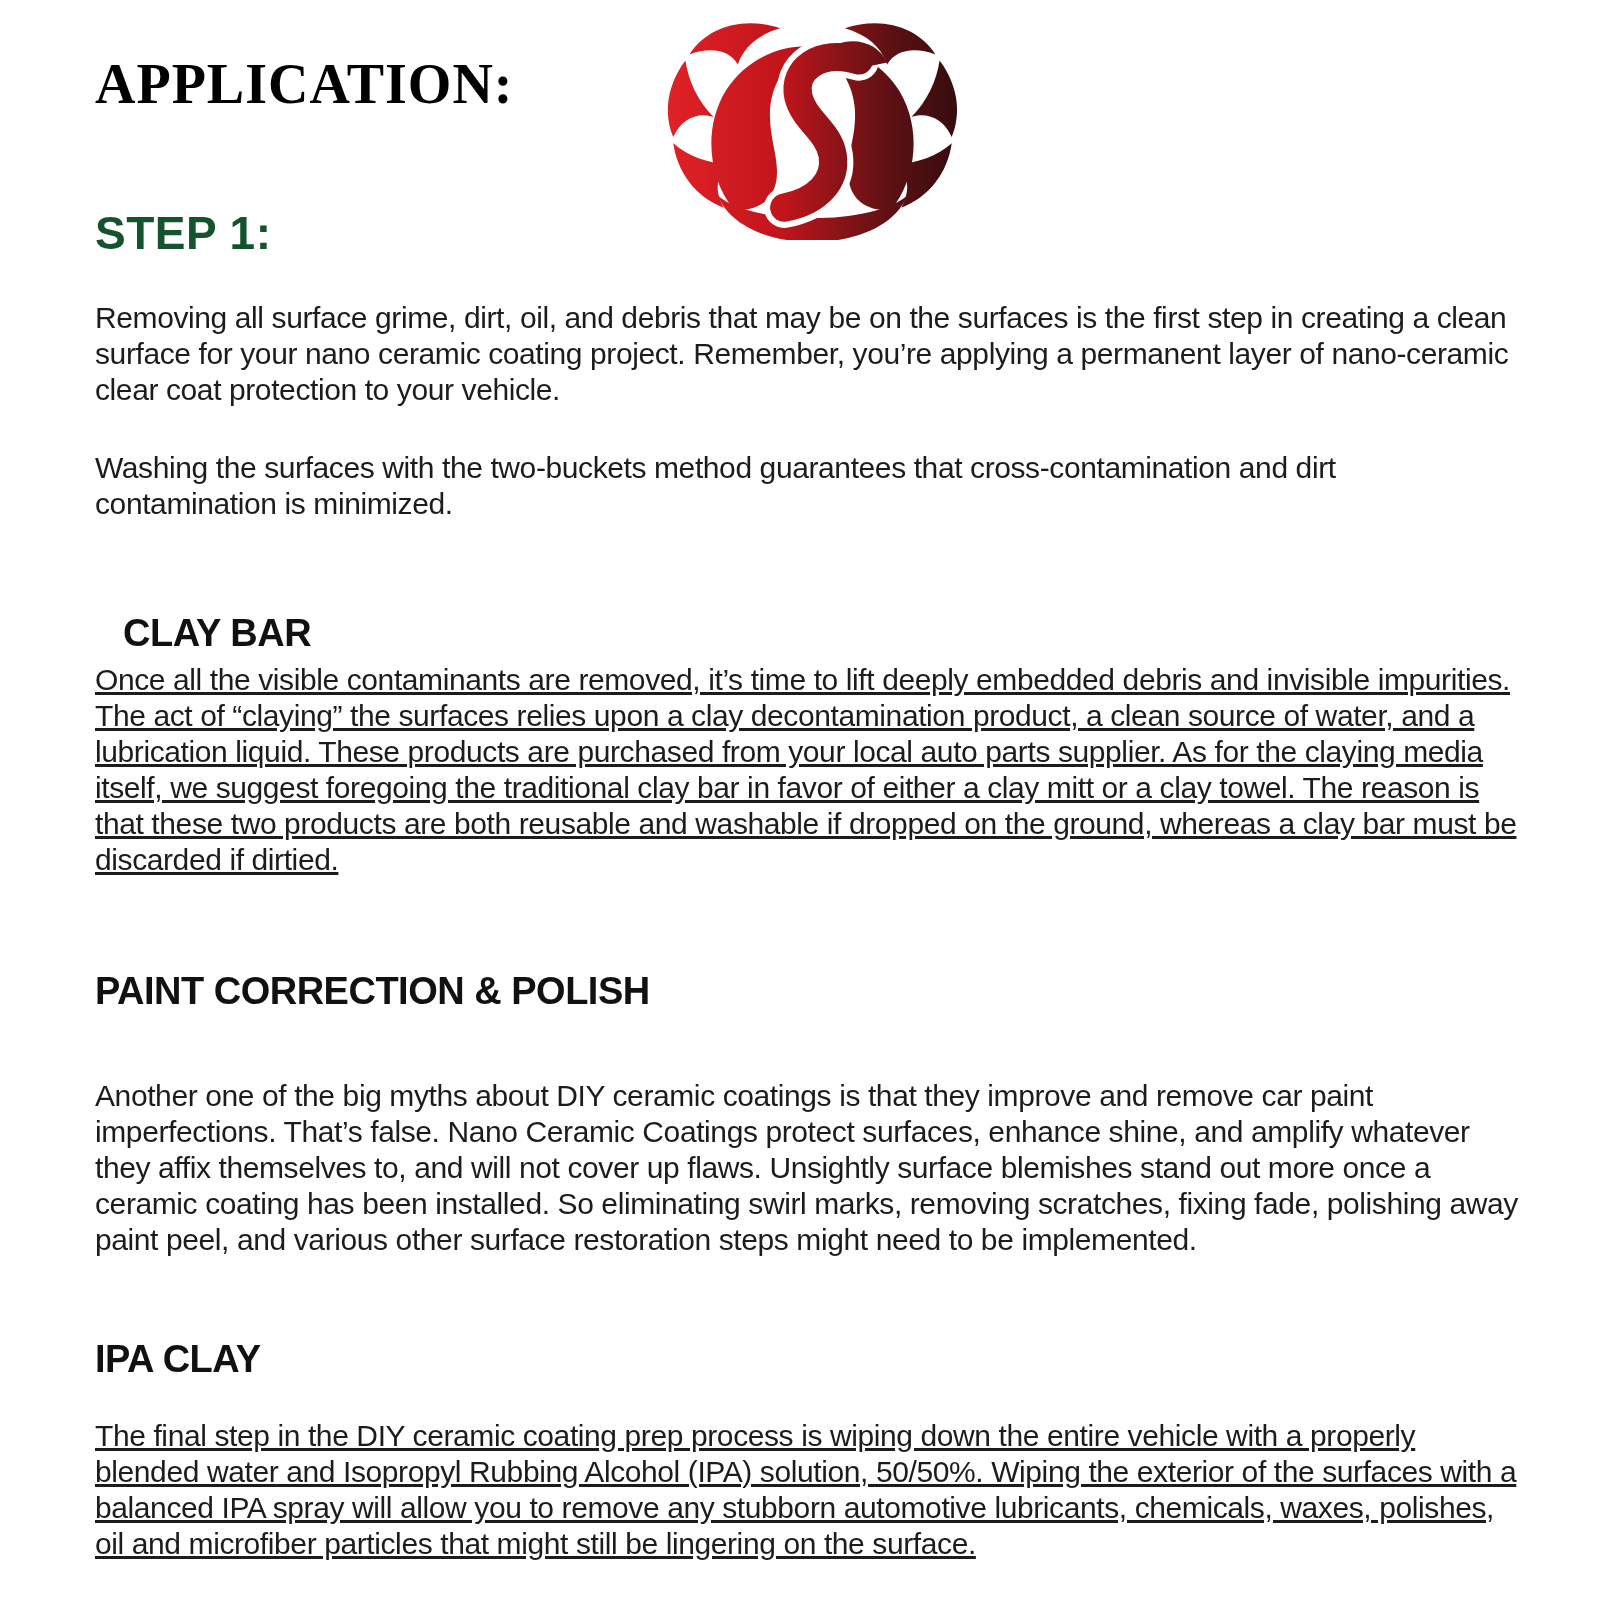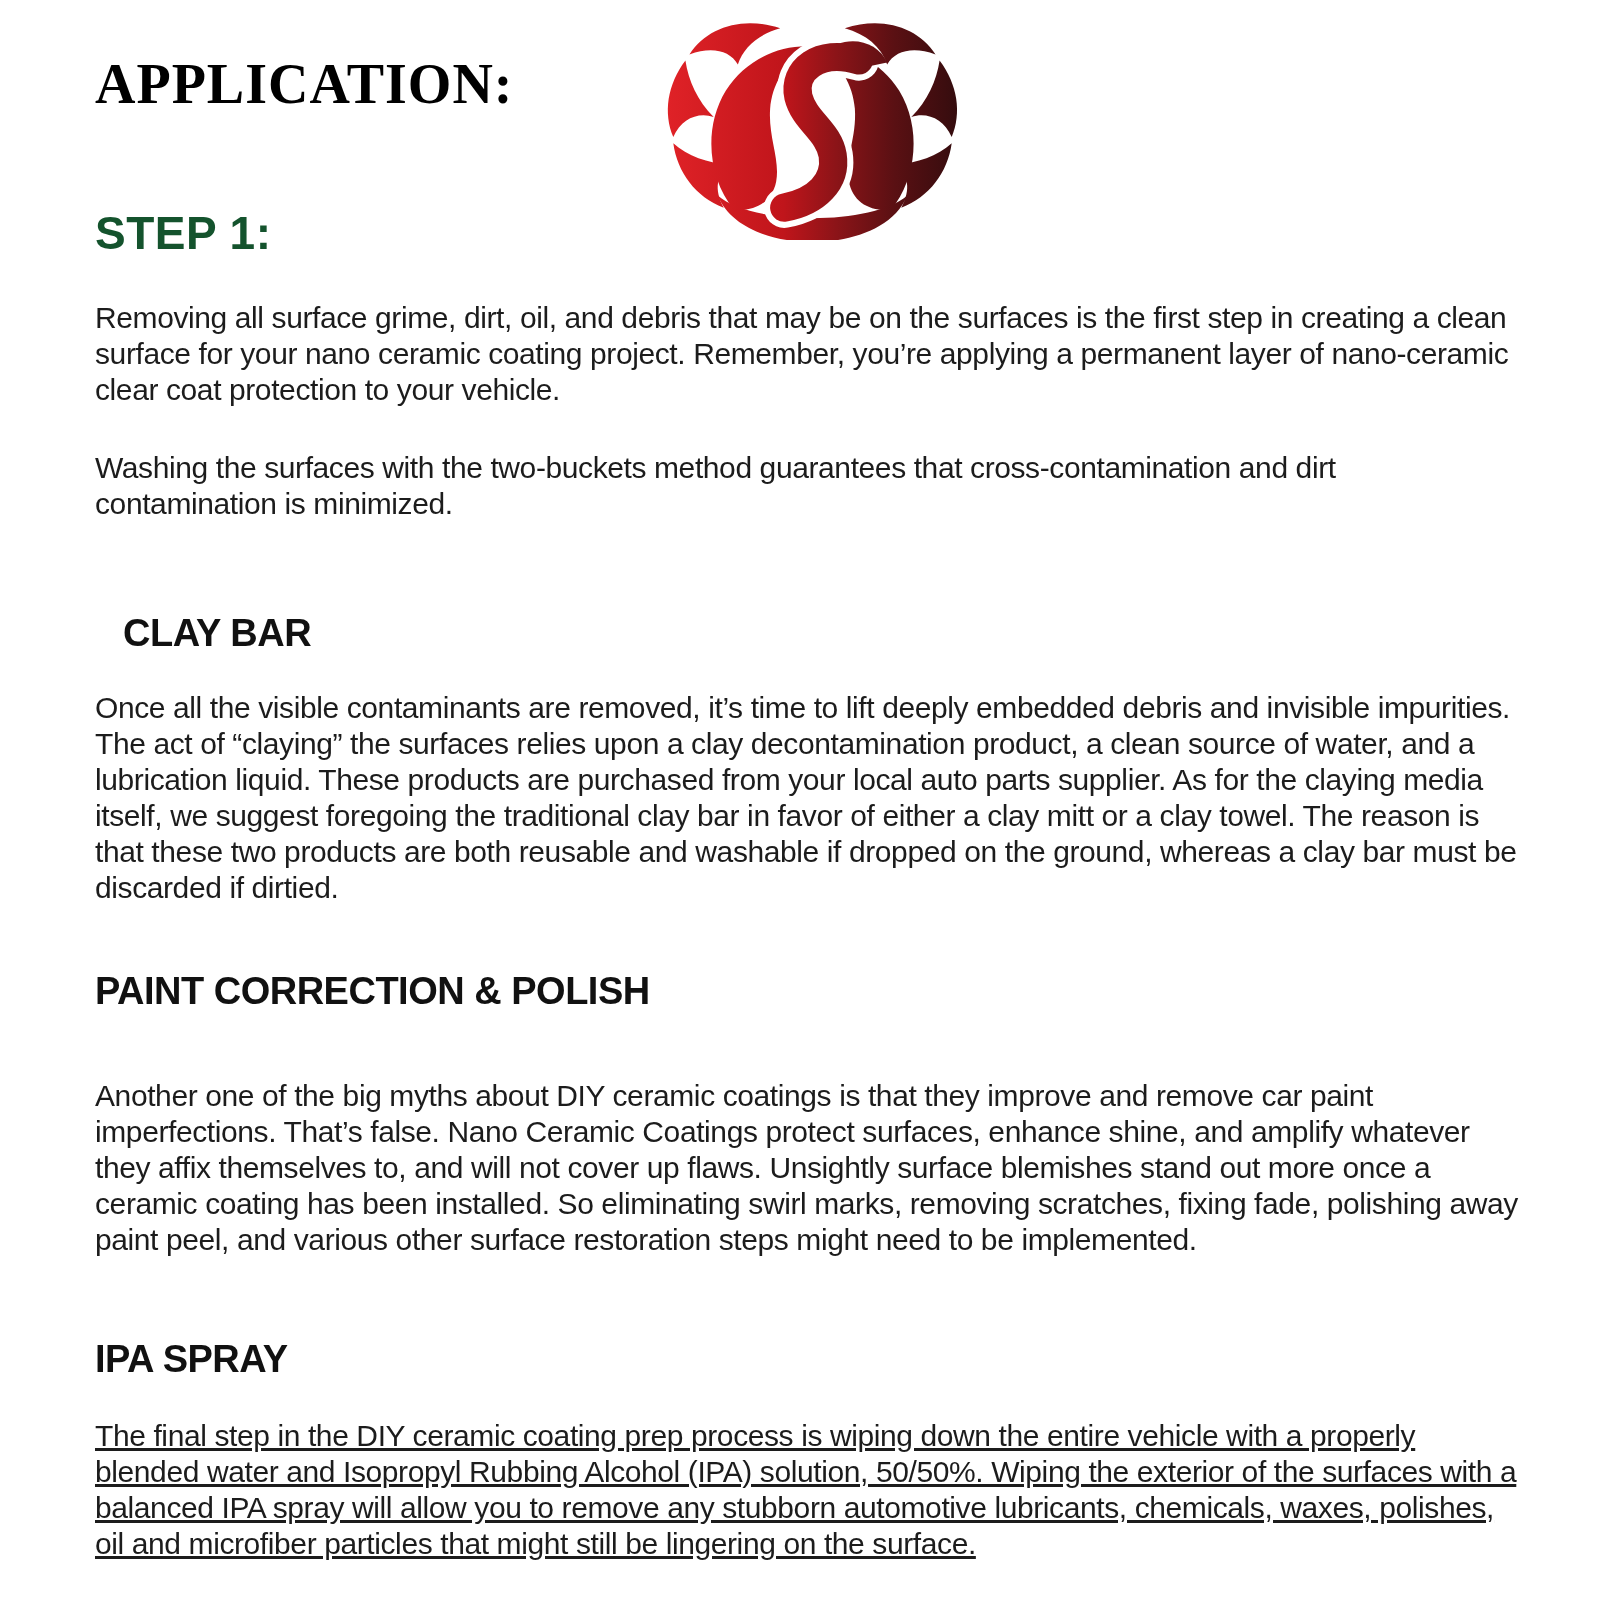--- a/index.html
+++ b/index.html
@@ -60,21 +60,21 @@
     width: 1425px;
     margin: 0;
     font-size: 30px;
     line-height: 36px;
     letter-spacing: -0.4px;
     color: #1c1c1c;
   }
   #para-intro-1   { top: 300px; }
   #para-intro-2   { top: 450px; }
   #heading-clay   { top: 612px; margin-left: 28px; }
-  #para-clay      { top: 690px; }
+  #para-clay      { top: 662px; text-decoration: underline; }
   #heading-paint  { top: 970px; }
   #para-paint     { top: 1054px; margin-top: 24px; }
   #heading-ipa    { top: 1338px; }
   #para-ipa       { top: 1418px; text-decoration: underline; }
 </style>
 </head>
 <body>
 
 <div class="page">
 
@@ -121,17 +121,17 @@
   <p class="body-text" id="para-intro-2">Washing the surfaces with the two-buckets method guarantees that cross-contamination and dirt contamination is minimized.</p>
 
   <h3 class="section-heading" id="heading-clay">CLAY BAR</h3>
 
   <p class="body-text" id="para-clay">Once all the visible contaminants are removed, it’s time to lift deeply embedded debris and invisible impurities. The act of “claying” the surfaces relies upon a clay decontamination product, a clean source of water, and a lubrication liquid. These products are purchased from your local auto parts supplier. As for the claying media itself, we suggest foregoing the traditional clay bar in favor of either a clay mitt or a clay towel. The reason is that these two products are both reusable and washable if dropped on the ground, whereas a clay bar must be discarded if dirtied.</p>
 
   <h3 class="section-heading" id="heading-paint">PAINT CORRECTION &amp; POLISH</h3>
 
   <p class="body-text" id="para-paint">Another one of the big myths about DIY ceramic coatings is that they improve and remove car paint imperfections. That’s false. Nano Ceramic Coatings protect surfaces, enhance shine, and amplify whatever they affix themselves to, and will not cover up flaws. Unsightly surface blemishes stand out more once a ceramic coating has been installed. So eliminating swirl marks, removing scratches, fixing fade, polishing away paint peel, and various other surface restoration steps might need to be implemented.</p>
 
-  <h3 class="section-heading" id="heading-ipa">IPA SPRAY</h3>
+  <h3 class="section-heading" id="heading-ipa">IPA CLAY</h3>
 
   <p class="body-text" id="para-ipa">The final step in the DIY ceramic coating prep process is wiping down the entire vehicle with a properly blended water and Isopropyl Rubbing Alcohol (IPA) solution, 50/50%. Wiping the exterior of the surfaces with a balanced IPA spray will allow you to remove any stubborn automotive lubricants, chemicals, waxes, polishes, oil and microfiber particles that might still be lingering on the surface.</p>
 
 </div>
 
 </body></html>

